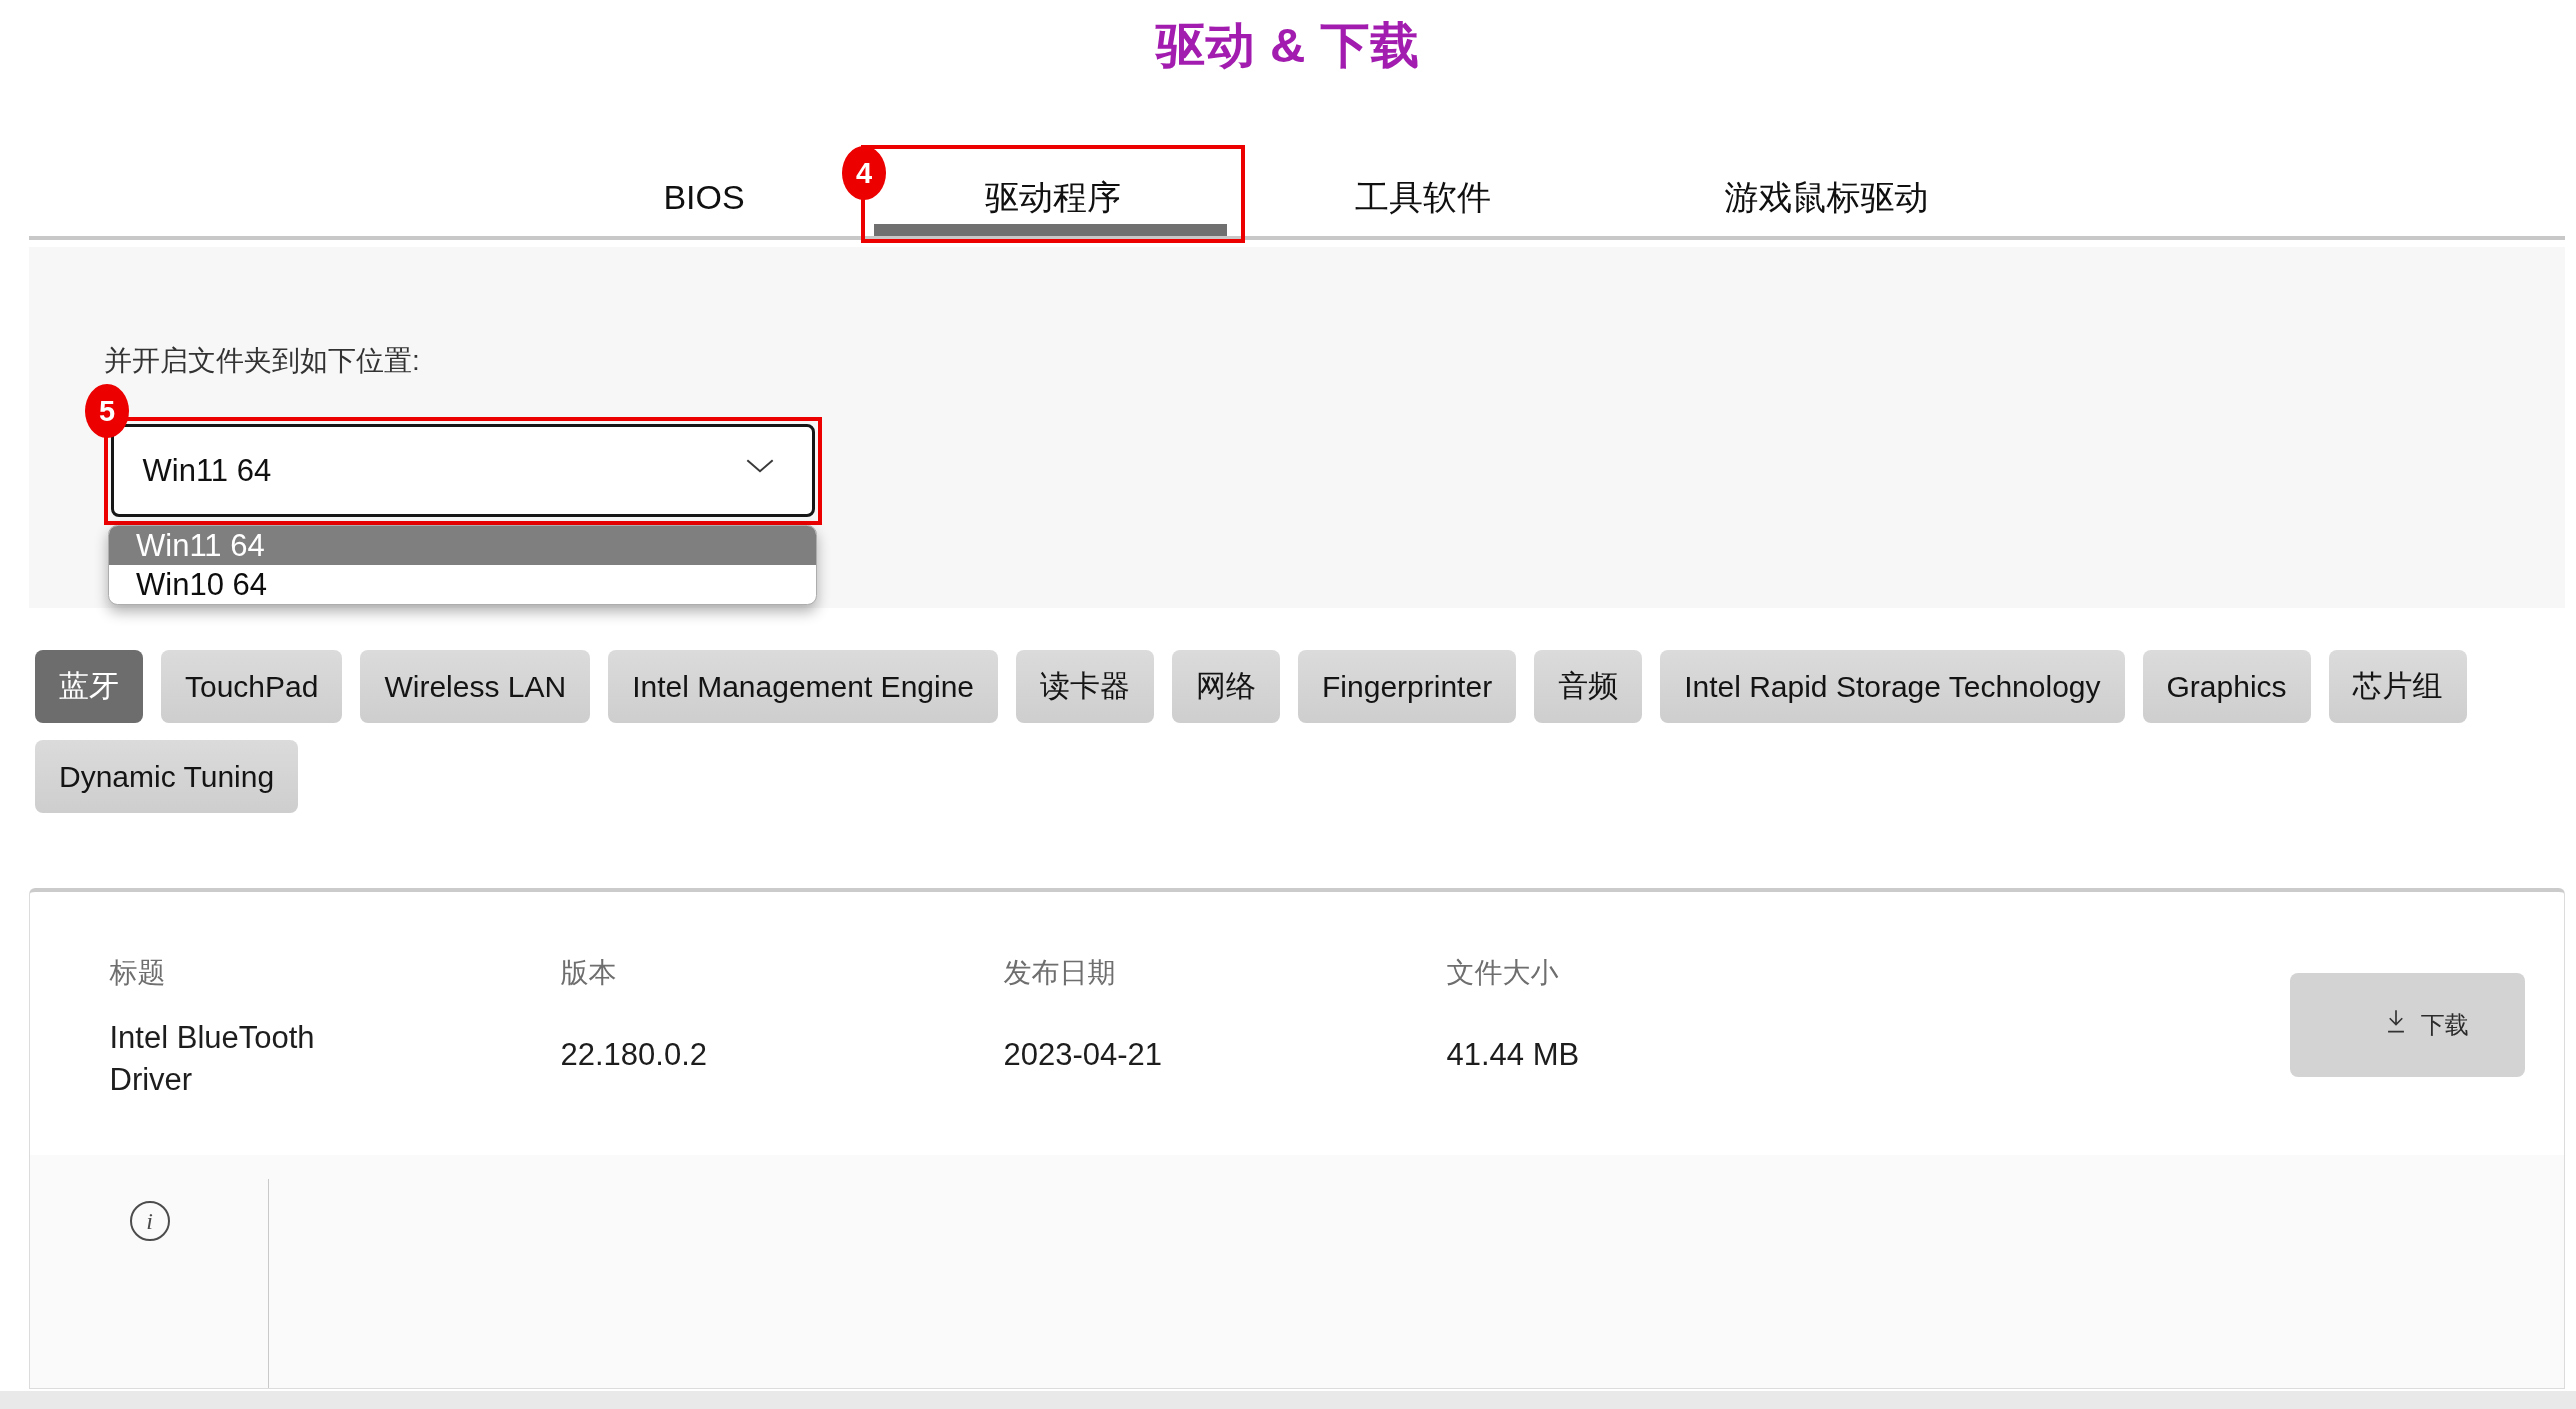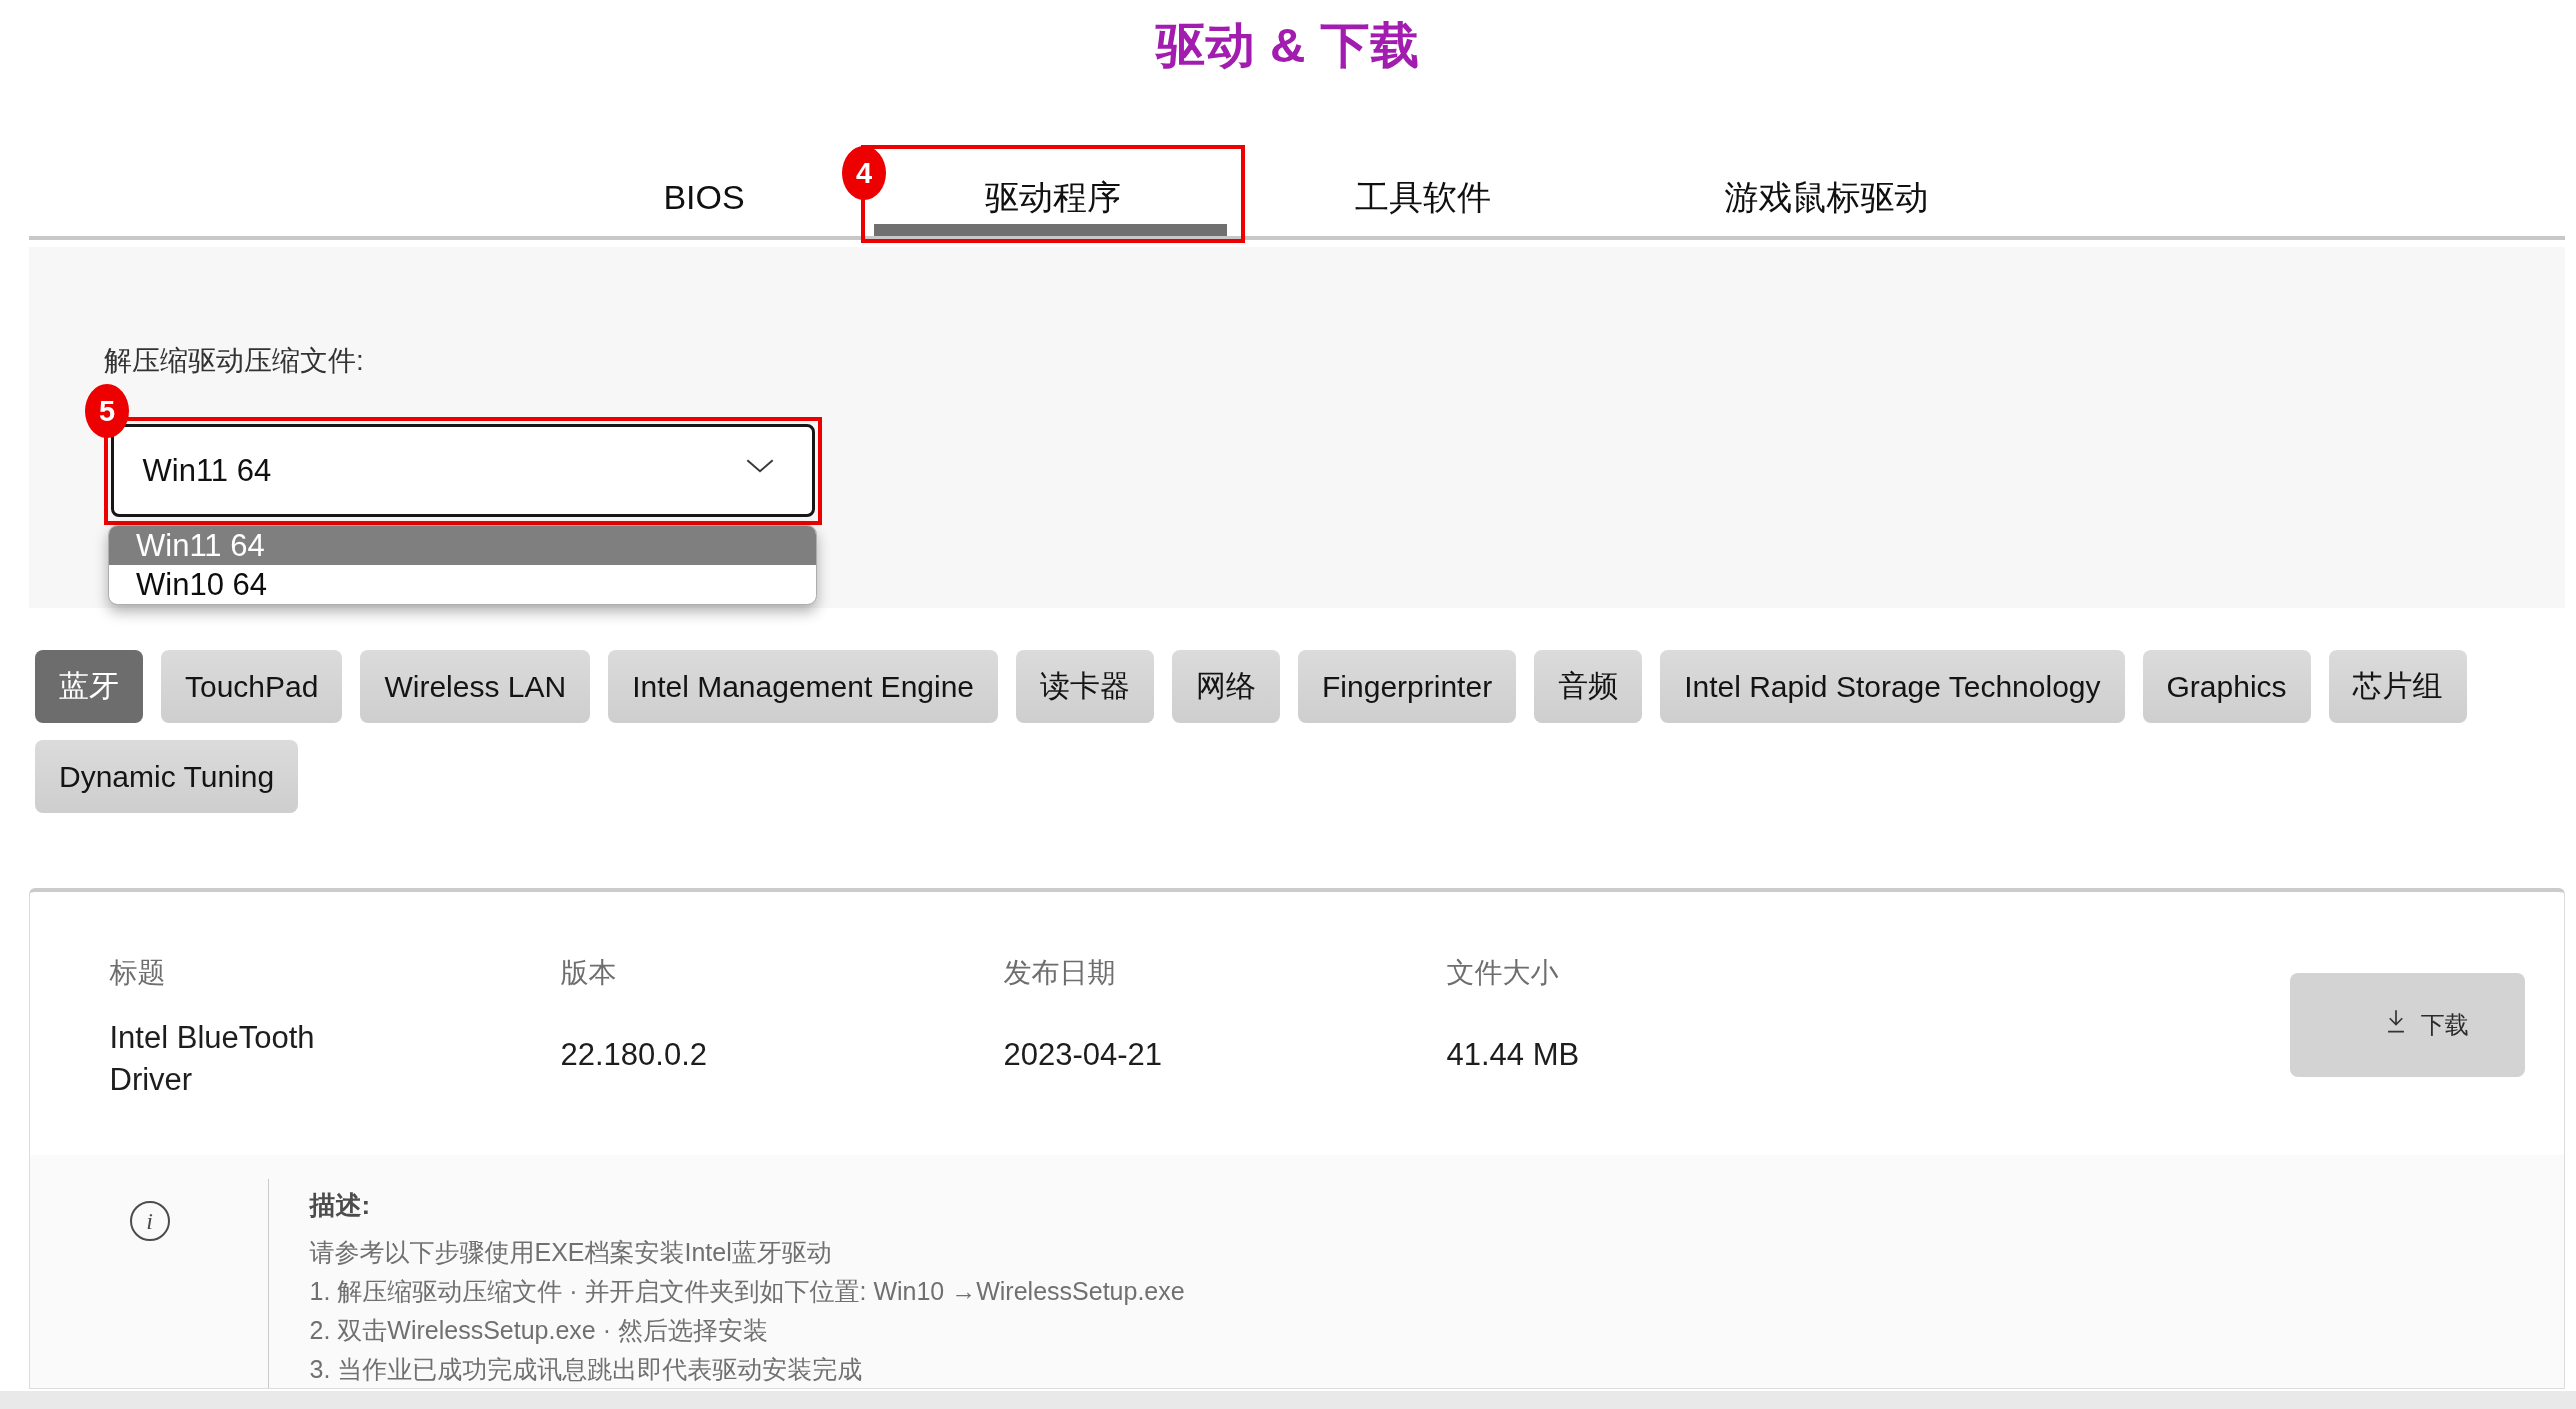--- a/index.html
+++ b/index.html
@@ -82,21 +82,21 @@
   </div>
   <div class="tab tab-utilities">工具软件</div>
   <div class="tab tab-gaming">游戏鼠标驱动</div>
 </div>
 <div class="tabs-divider"></div>
 
 <div class="annotation-box-tab"></div>
 <div class="annotation-badge badge-4">4</div>
 
 <div class="gray-band"></div>
-<div class="os-label">解压缩驱动压缩文件:</div>
+<div class="os-label">并开启文件夹到如下位置:</div>
 
 <div class="os-select-red"></div>
 <div class="annotation-badge badge-5">5</div>
 
 <div class="os-select">
   <span class="os-select-value">Win11 64</span>
   <span class="chevron-down">
     <svg width="32" height="19" viewBox="0 0 40 24">
         <path d="M4 4l16 14L36 4" fill="none" stroke="#3a3a3a" stroke-width="2.5"></path>
       </svg>
@@ -139,24 +139,17 @@
       <svg width="30" height="30" viewBox="0 0 36 36">
           <path d="M18 4v17M10.5 13.5L18 21l7.5-7.5M8.5 29.5h19" fill="none" stroke="#333" stroke-width="2"></path>
         </svg>
     </span>
     <span>下载</span>
   </div>
 
   <div class="desc-section">
     <div class="info-icon">i</div>
     <div class="desc-divider"></div>
-    <div class="desc-text">
-      <div class="desc-heading">描述:</div>
-      <div class="desc-line">请参考以下步骤使用EXE档案安装Intel蓝牙驱动</div>
-      <div class="desc-line">1. 解压缩驱动压缩文件 · 并开启文件夹到如下位置: Win10 →WirelessSetup.exe</div>
-      <div class="desc-line">2. 双击WirelessSetup.exe · 然后选择安装</div>
-      <div class="desc-line">3. 当作业已成功完成讯息跳出即代表驱动安装完成</div>
-    </div>
   </div>
 </div>
 
 <div class="bottom-strip"></div>
 
 
 </body></html>

